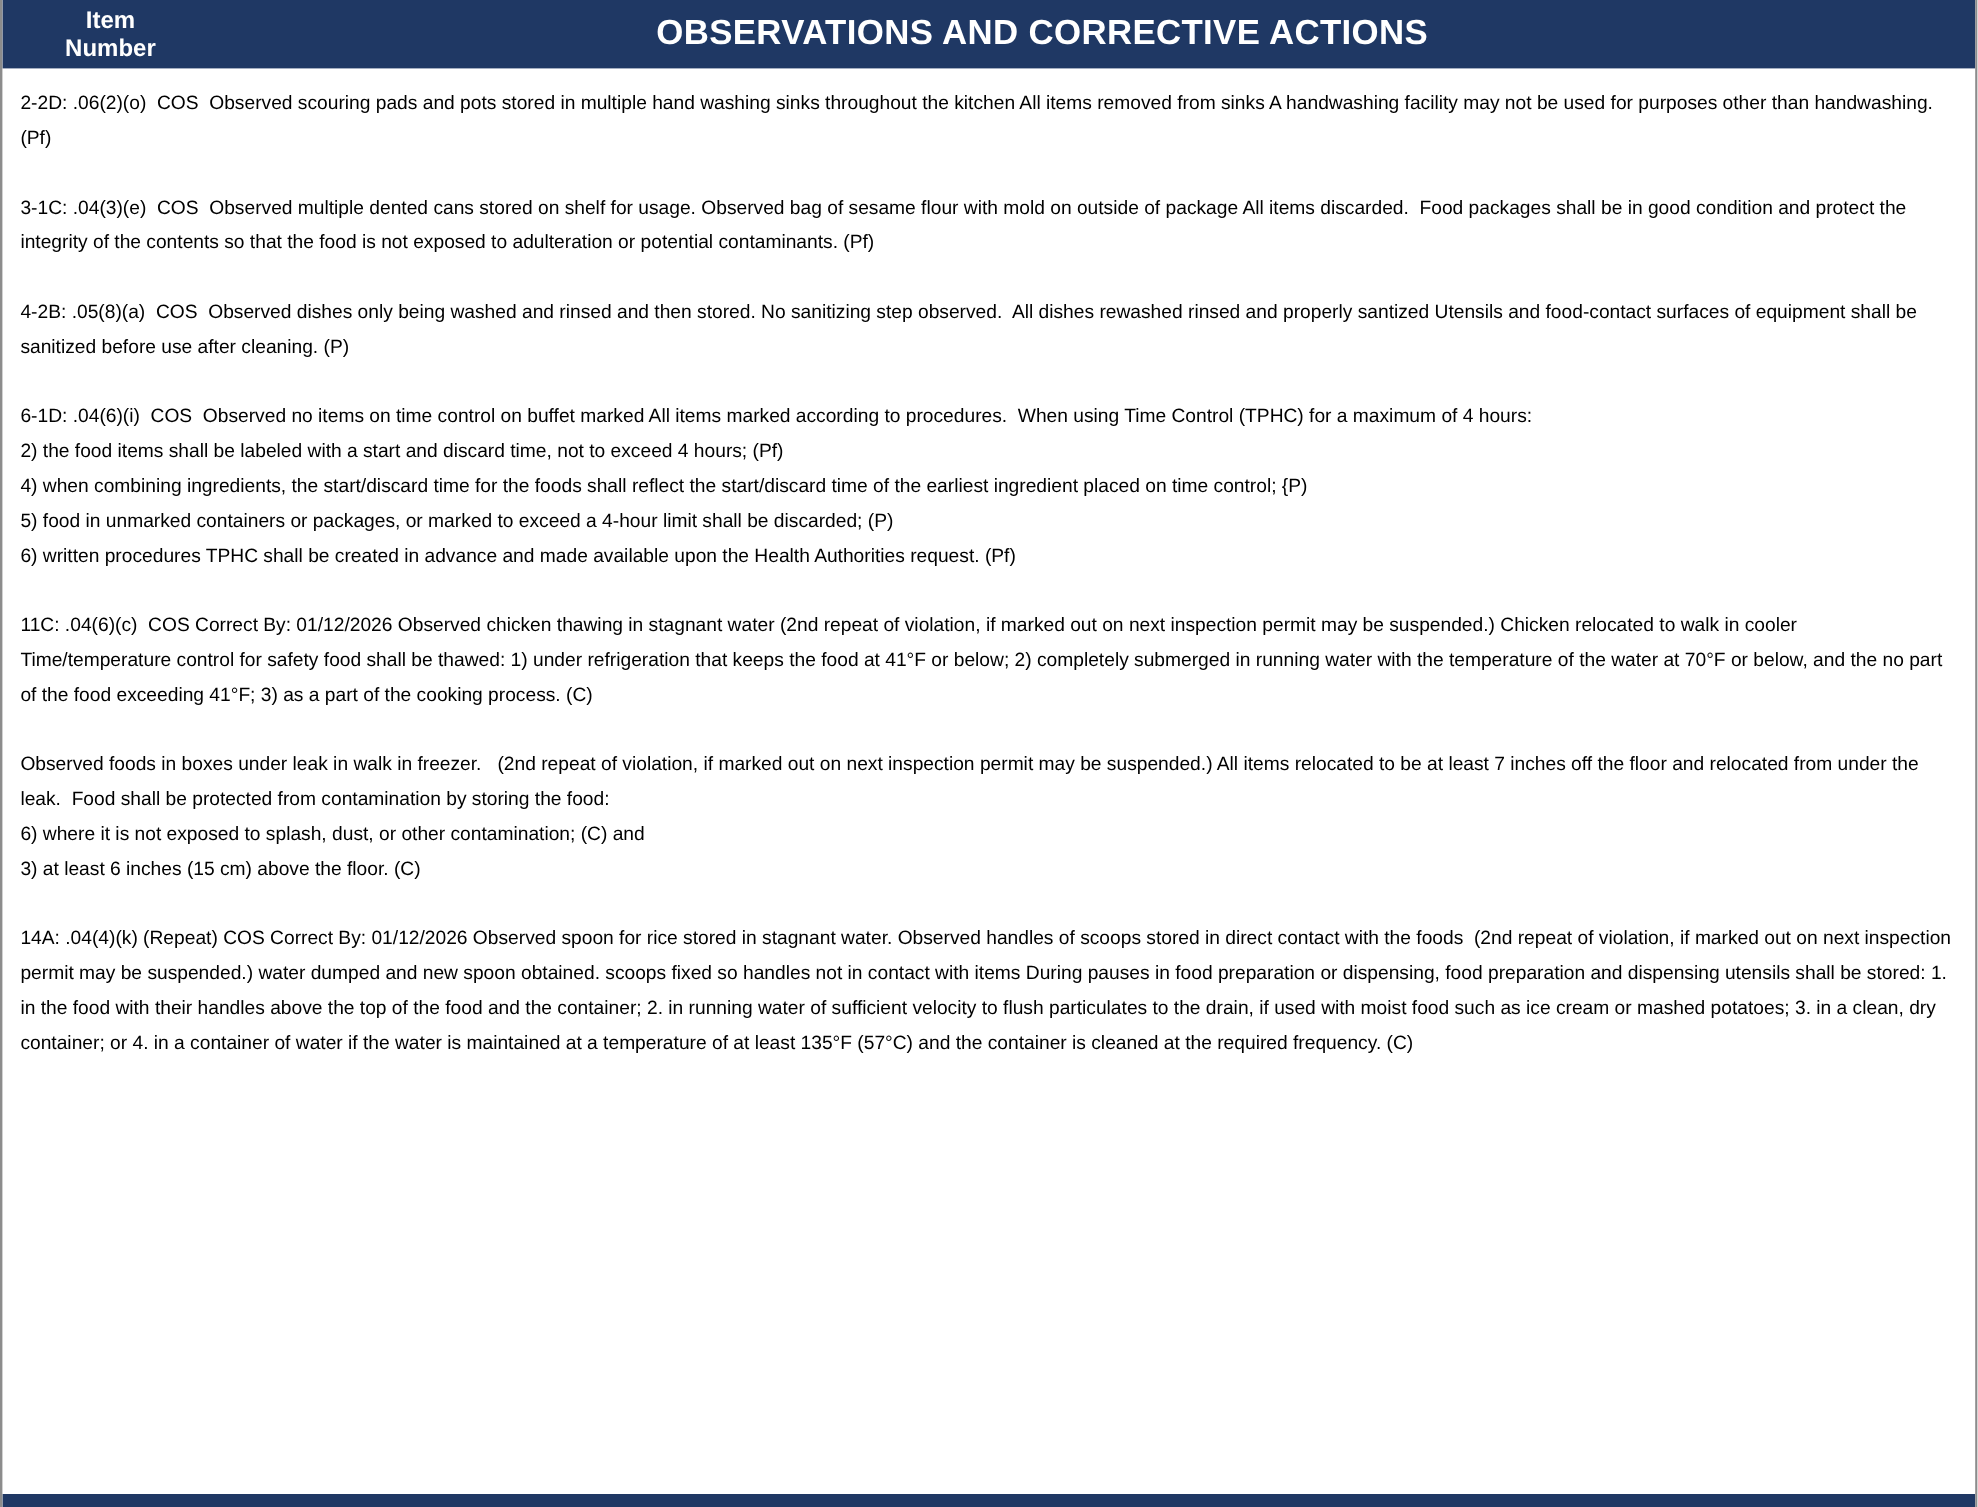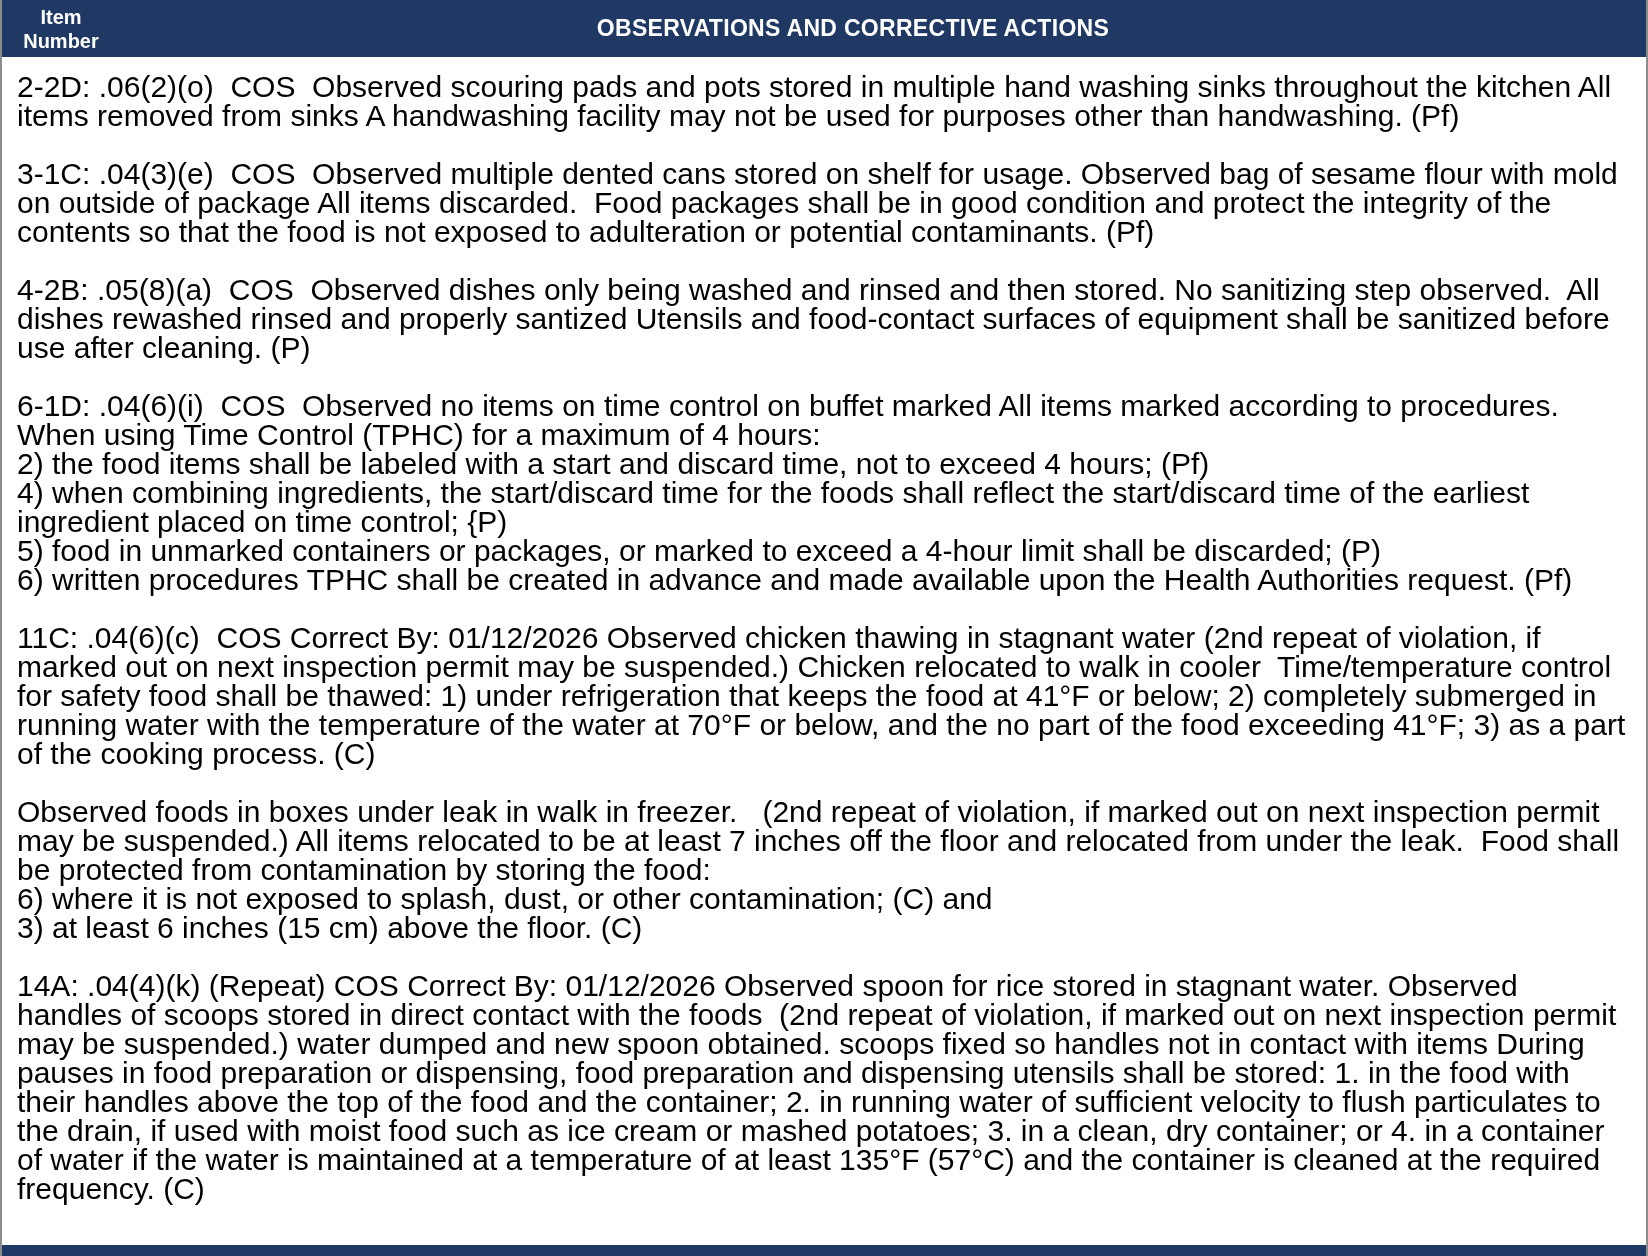--- a/index.html
+++ b/index.html
@@ -28,33 +28,34 @@
     align-items: center;
   }
   .item-col {
     width: 118px;
     flex: none;
     text-align: center;
     font-weight: bold;
     font-size: 20px;
     line-height: 1.2;
     white-space: pre-line;
+    padding-left: 31px;
   }
   .title-col {
     flex: 1;
     text-align: center;
     font-weight: bold;
-    font-size: 23px;
+    font-size: 29px;
     letter-spacing: 0.3px;
     padding-right: 60px;
   }
   .body {
     flex: 1;
     padding: 15px 16px 0 15px;
-    font-size: 30px;
+    font-size: 16px;
     line-height: 29px;
     color: var(--body-text, #000000);
     overflow: hidden;
     border-radius: 24px;
   }
   .observation {
     margin: 0 0 29px 0;
   }
   .obs-line {
     white-space: pre-wrap;

